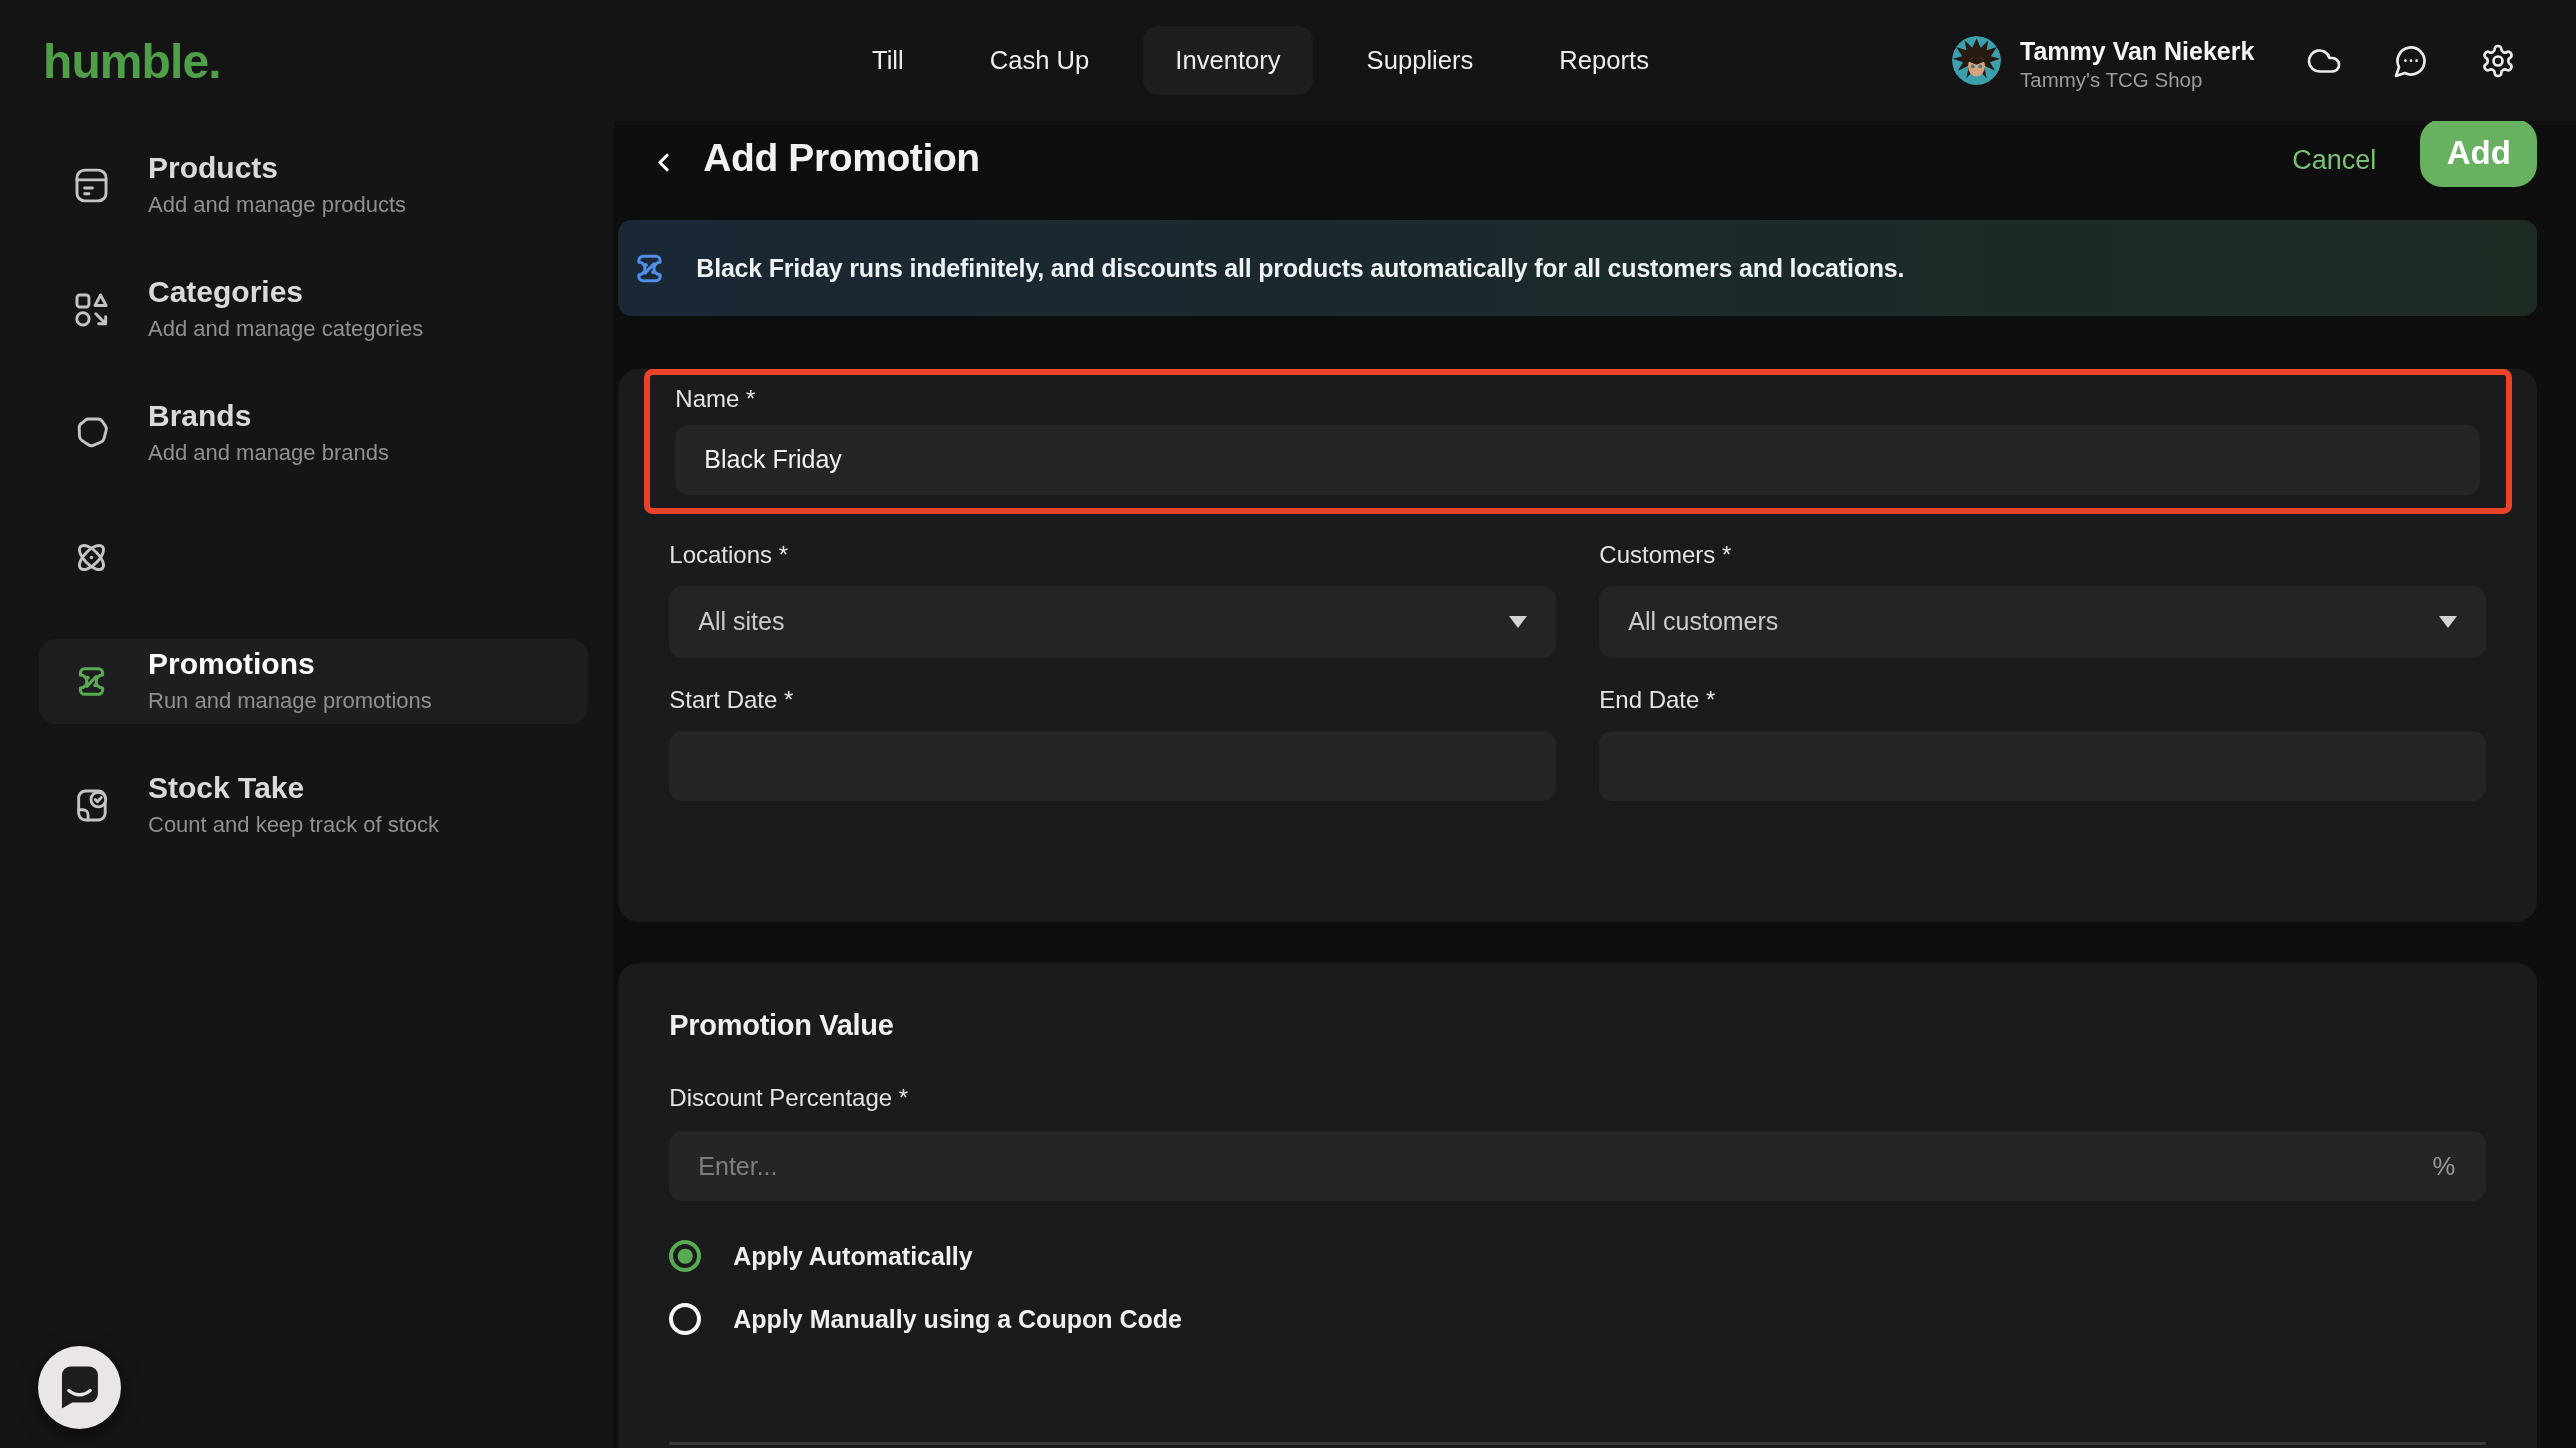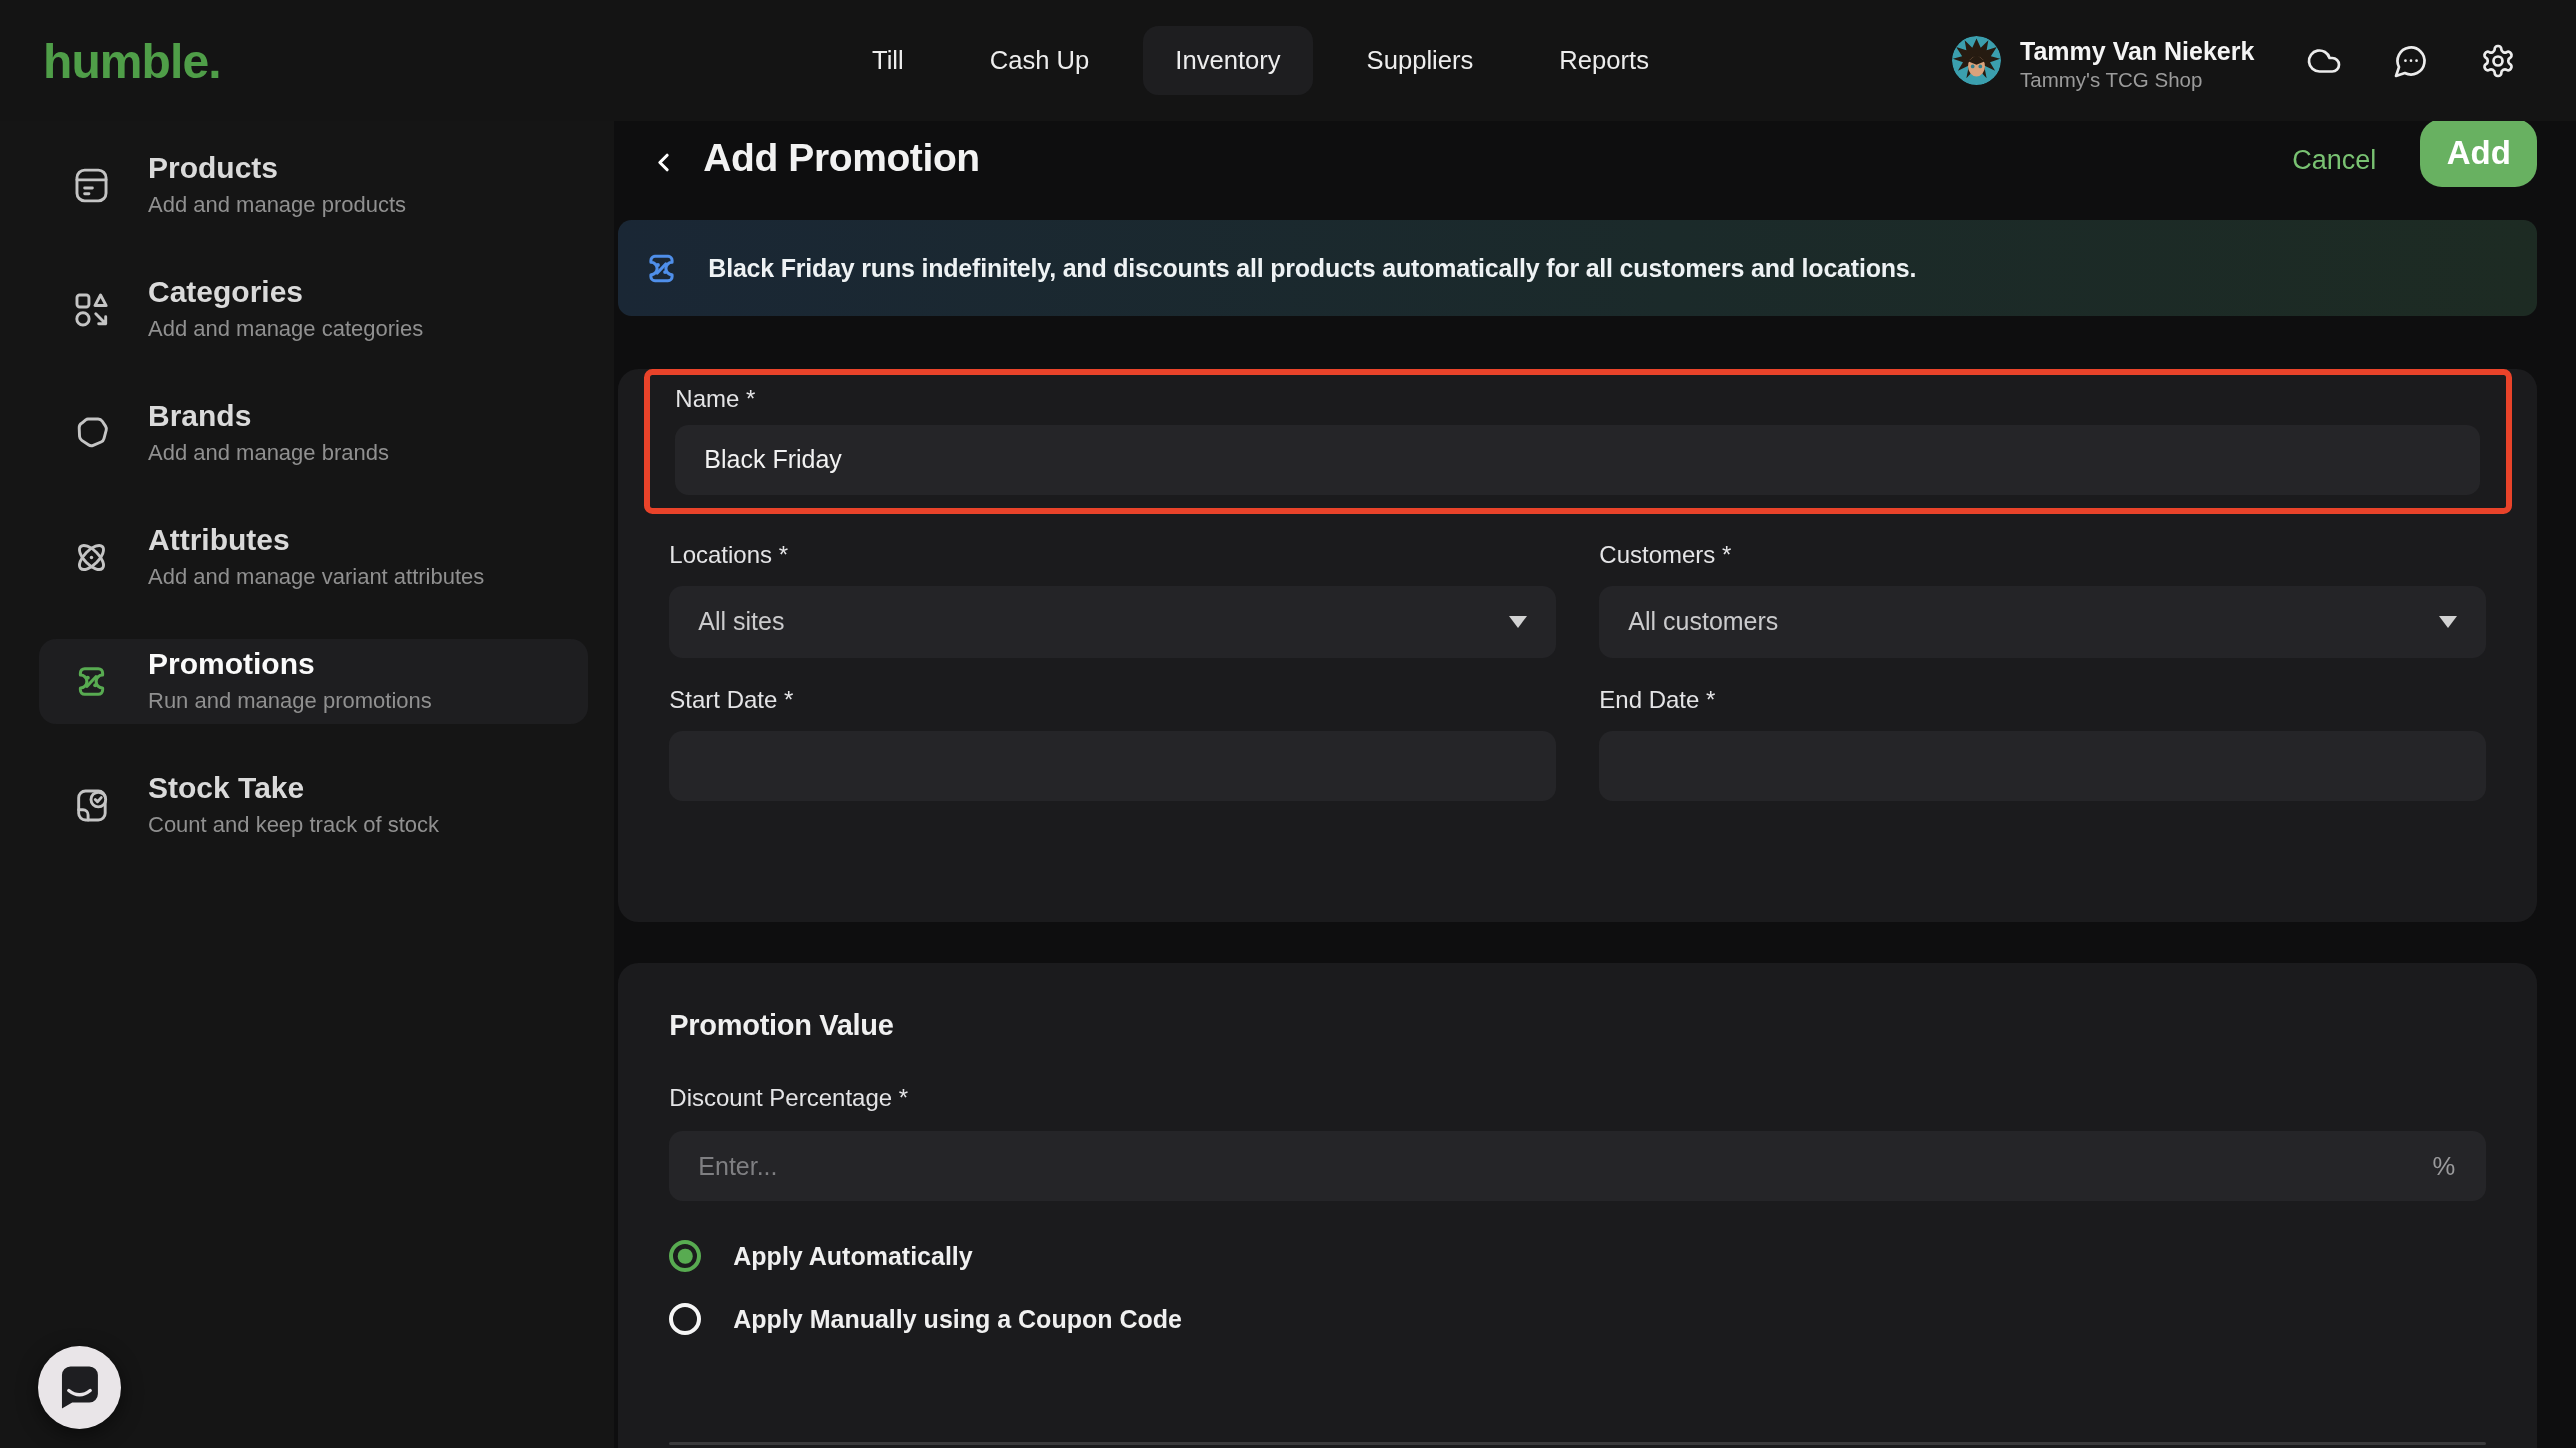--- a/index.html
+++ b/index.html
@@ -51,21 +51,21 @@
   .back-btn{position:absolute;left:21.3px;top:17px;width:48px;height:48px;display:flex;
     align-items:center;justify-content:center;color:#fff;cursor:pointer;}
   .page-title{position:absolute;left:85px;top:15.4px;font-size:39px;font-weight:700;
     letter-spacing:-0.4px;color:#f2f2f2;}
   .cancel-btn{position:absolute;left:1674px;top:24px;font-size:27px;color:var(--cancel-green);cursor:pointer;}
   .add-btn{position:absolute;left:1802px;top:-1.7px;width:117px;height:68px;border-radius:22px;
     background:var(--accent-green);color:#ffffff;font-size:33px;font-weight:700;border:none;
     display:flex;align-items:center;justify-content:center;cursor:pointer;}
 
   .banner{margin-top:0;height:96px;border-radius:13.6px;display:flex;align-items:center;
-    padding-left:24px;gap:27px;
+    padding-left:12px;gap:27px;
     background:linear-gradient(90deg,#1a2735 0%,#1b2a2a 55%,#1d2b23 100%);}
   .banner-icon{width:39px;height:39px;color:var(--info-blue);flex:0 0 auto;}
   .banner-text{font-size:25px;font-weight:700;color:#eef2f4;letter-spacing:-0.2px;}
 
   .card{background:#1b1b1d;border-radius:20.5px;padding:0 51px;}
   .card-1{margin-top:53px;height:553px;}
   .card-2{margin-top:41px;height:597px;}
   .card-title{padding-top:41px;font-size:29px;font-weight:700;color:#f0f0f0;letter-spacing:-0.3px;}
 
   .field-label{font-size:24px;color:#e4e4e6;line-height:29px;}
@@ -203,24 +203,20 @@
     </span>
   </div>
 
   <div class="side-item">
     <span class="side-icon">
       <svg viewBox="0 0 24 24" width="41" height="41" fill="none" stroke="currentColor" stroke-width="1.7" stroke-linecap="round" stroke-linejoin="round">
         <ellipse cx="12" cy="12" rx="9" ry="4.2" transform="rotate(45 12 12)"></ellipse>
         <ellipse cx="12" cy="12" rx="9" ry="4.2" transform="rotate(-45 12 12)"></ellipse>
         <circle cx="12" cy="12" r="1" fill="currentColor" stroke="none"></circle>
       </svg>
-    </span>
-    <span>
-      <div class="side-title">Attributes</div>
-      <div class="side-sub">Add and manage variant attributes</div>
     </span>
   </div>
 
   <div class="side-item active">
     <span class="side-icon">
       <svg viewBox="0 0 24 24" width="41" height="41" fill="none" stroke="currentColor" stroke-width="1.8" stroke-linecap="round" stroke-linejoin="round">
         <path d="M8 4.5h8A2.5 2.5 0 0 1 18.5 7v1.2a2.4 2.4 0 0 0 0 7.6V17a2.5 2.5 0 0 1-2.5 2.5H8A2.5 2.5 0 0 1 5.5 17v-1.2a2.4 2.4 0 0 0 0-7.6V7A2.5 2.5 0 0 1 8 4.5Z"></path>
         <line x1="9.4" y1="14.8" x2="14.6" y2="9.2"></line>
         <circle cx="9.8" cy="9.8" r="1.2" fill="currentColor" stroke="none"></circle>
         <circle cx="14.2" cy="14.2" r="1.2" fill="currentColor" stroke="none"></circle>

